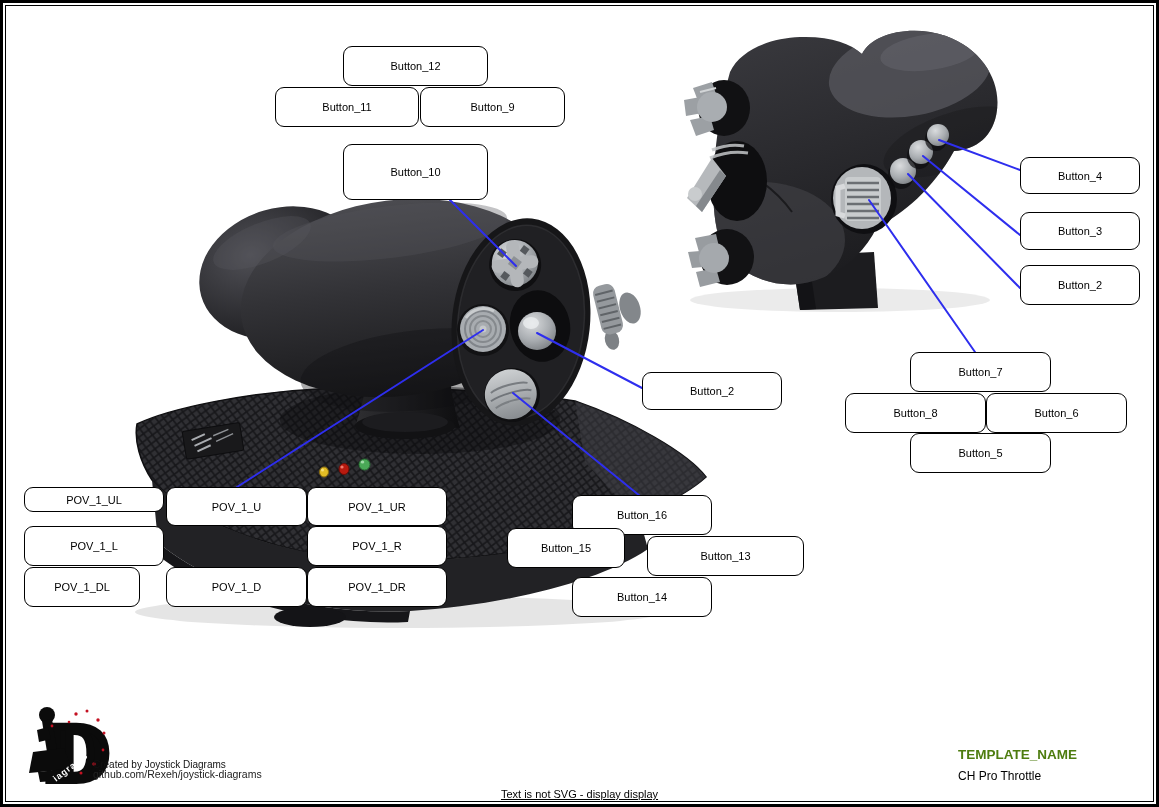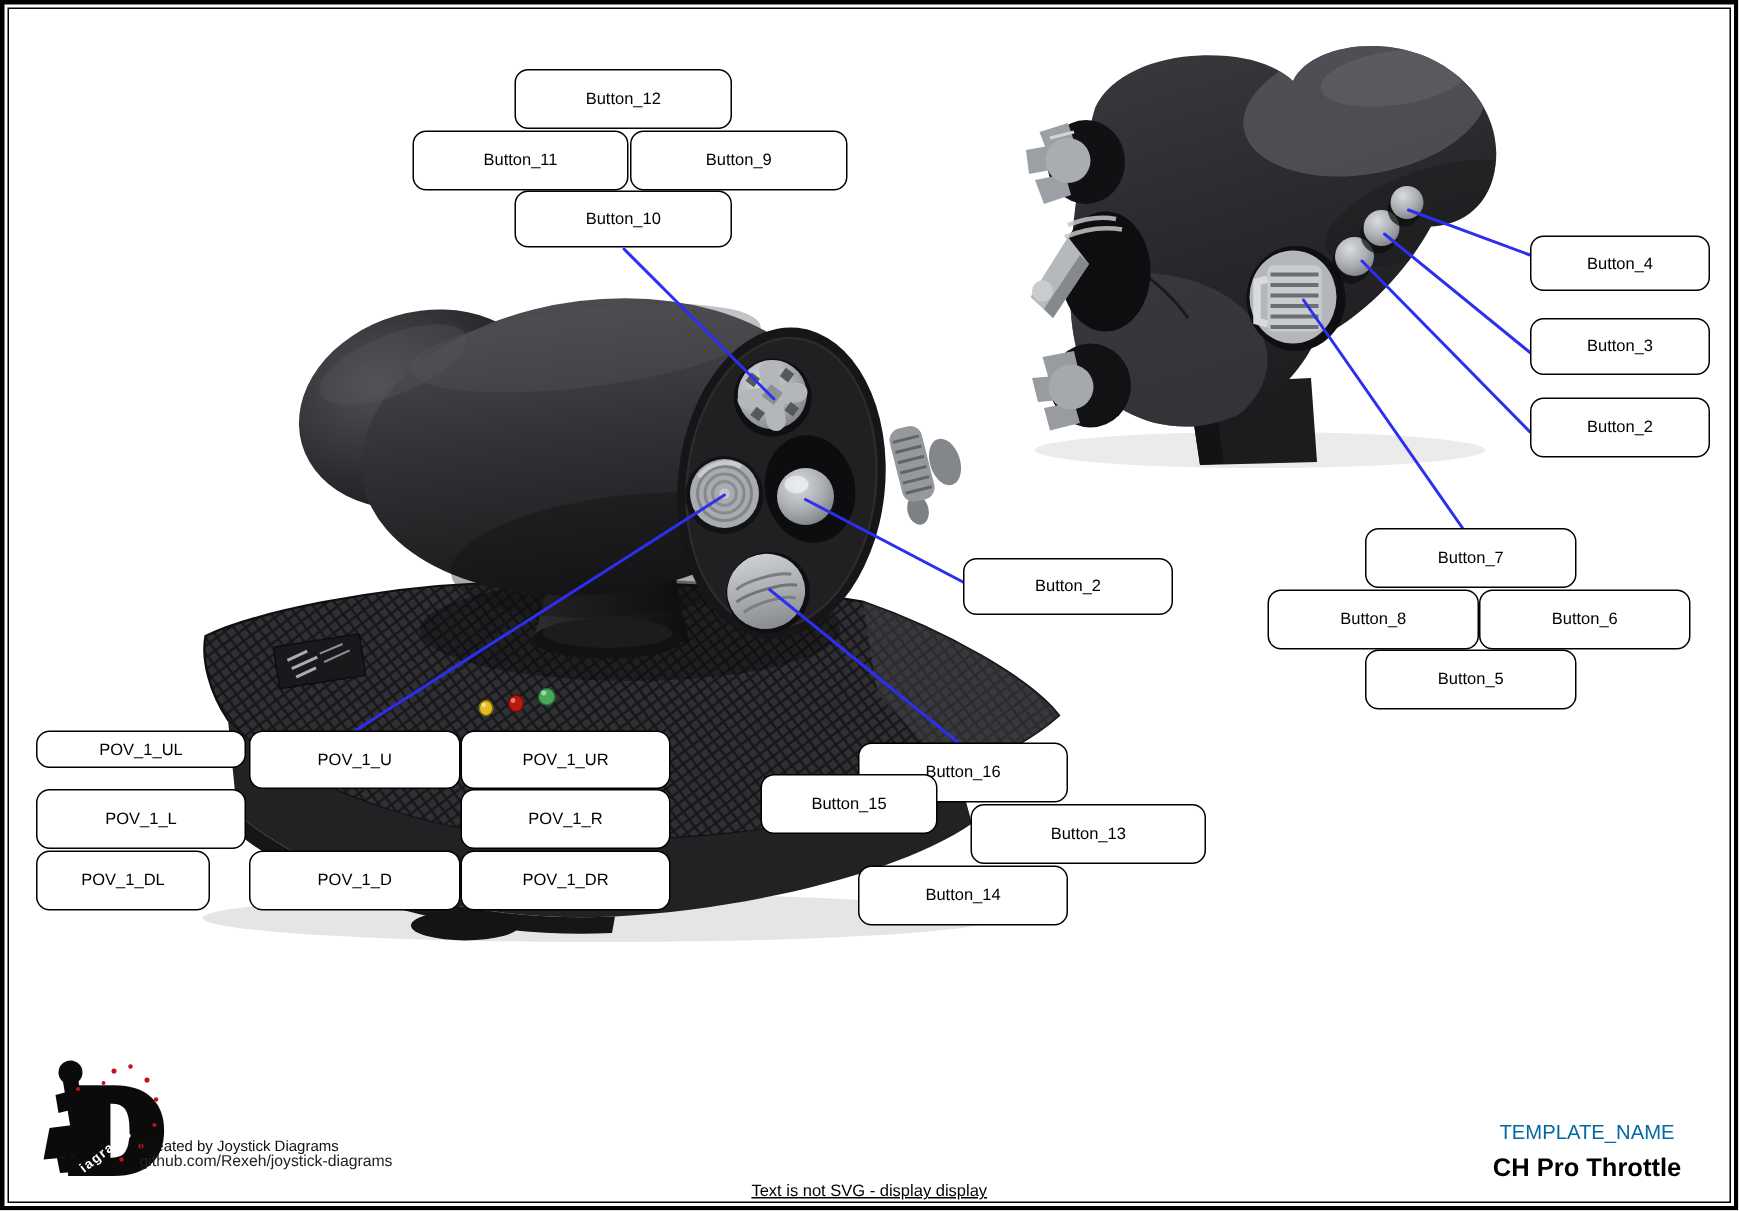--- a/index.html
+++ b/index.html
@@ -6,22 +6,22 @@
   .canvas{position:relative;width:1159px;height:807px;background:#ffffff;overflow:hidden;
           font-family:"Liberation Sans",sans-serif;}
   .frame-outer{position:absolute;inset:0;border:3px solid #000;pointer-events:none;z-index:40;}
   .frame-inner{position:absolute;inset:5px;border:1px solid #000;pointer-events:none;z-index:40;}
   .scene{position:absolute;left:0;top:0;z-index:1;}
   .lbl{position:absolute;z-index:10;background:#fff;border:1px solid #000;border-radius:9px;
        display:flex;align-items:center;justify-content:center;
        font-size:11px;color:#000;box-sizing:border-box;text-align:center;}
   .credit1{position:absolute;left:93px;top:759px;font-size:10px;color:#111;z-index:10;}
   .credit2{position:absolute;left:93px;top:768px;font-size:10.5px;color:#222;z-index:10;}
-  .tpl{position:absolute;left:958px;top:747px;width:200px;text-align:center;font-size:13.5px;color:#0369a1;z-index:10;}
-  .devname{position:absolute;left:958px;top:769px;width:200px;text-align:center;font-size:17px;color:#000;z-index:10;font-weight:bold;}
+  .tpl{position:absolute;left:958px;top:747px;width:200px;text-align:left;font-size:13.5px;color:#4d7c0f;z-index:10;font-weight:bold;}
+  .devname{position:absolute;left:958px;top:769px;width:200px;text-align:left;font-size:12px;color:#000;z-index:10;}
   .svgnote{position:absolute;left:0;top:788px;width:1159px;text-align:center;font-size:11px;
            color:#000;text-decoration:underline;z-index:10;}
   .logo{position:absolute;left:24px;top:702px;z-index:10;}
 </style>
 </head>
 <body>
 
 <div class="canvas">
 
   <svg class="scene" width="1159" height="807" viewBox="0 0 1159 807">
@@ -227,21 +227,21 @@
       <line x1="869" y1="200" x2="975" y2="352"></line>
       <line x1="939" y1="140" x2="1020" y2="170"></line>
       <line x1="923" y1="156" x2="1020" y2="235"></line>
       <line x1="908" y1="174" x2="1020" y2="288"></line>
     </g>
   </svg>
 
   <div class="lbl" style="left:343px;top:46px;width:145px;height:40px">Button_12</div>
   <div class="lbl" style="left:275px;top:87px;width:144px;height:40px">Button_11</div>
   <div class="lbl" style="left:420px;top:87px;width:145px;height:40px">Button_9</div>
-  <div class="lbl" style="left:343px;top:127px;width:145px;height:38px">Button_10</div>
+  <div class="lbl" style="left:343px;top:144px;width:145px;height:56px">Button_10</div>
 
   <div class="lbl" style="left:1020px;top:157px;width:120px;height:37px">Button_4</div>
   <div class="lbl" style="left:1020px;top:212px;width:120px;height:38px">Button_3</div>
   <div class="lbl" style="left:1020px;top:265px;width:120px;height:40px">Button_2</div>
 
   <div class="lbl" style="left:910px;top:352px;width:141px;height:40px">Button_7</div>
   <div class="lbl" style="left:845px;top:393px;width:141px;height:40px">Button_8</div>
   <div class="lbl" style="left:986px;top:393px;width:141px;height:40px">Button_6</div>
   <div class="lbl" style="left:910px;top:433px;width:141px;height:40px">Button_5</div>
 
@@ -250,21 +250,21 @@
   <div class="lbl" style="left:24px;top:487px;width:140px;height:25px">POV_1_UL</div>
   <div class="lbl" style="left:166px;top:487px;width:141px;height:39px">POV_1_U</div>
   <div class="lbl" style="left:307px;top:487px;width:140px;height:39px">POV_1_UR</div>
   <div class="lbl" style="left:24px;top:526px;width:140px;height:40px">POV_1_L</div>
   <div class="lbl" style="left:307px;top:526px;width:140px;height:40px">POV_1_R</div>
   <div class="lbl" style="left:24px;top:567px;width:116px;height:40px">POV_1_DL</div>
   <div class="lbl" style="left:166px;top:567px;width:141px;height:40px">POV_1_D</div>
   <div class="lbl" style="left:307px;top:567px;width:140px;height:40px">POV_1_DR</div>
 
   <div class="lbl" style="left:572px;top:495px;width:140px;height:40px">Button_16</div>
-  <div class="lbl" style="left:507px;top:516px;width:118px;height:40px">Button_15</div>
+  <div class="lbl" style="left:507px;top:528px;width:118px;height:40px">Button_15</div>
   <div class="lbl" style="left:647px;top:536px;width:157px;height:40px">Button_13</div>
   <div class="lbl" style="left:572px;top:577px;width:140px;height:40px">Button_14</div>
 
   <div class="logo">
     <svg width="88" height="92" viewBox="0 0 88 92">
       <text x="22" y="78" font-family="DejaVu Serif, serif" font-weight="bold" font-size="72" fill="#0b0b0b" stroke="#0b0b0b" stroke-width="8">D</text>
       <g fill="#0b0b0b">
         <circle cx="23" cy="13" r="8"></circle>
         <path d="M18,19 L28,17 L33,48 L23,50 Z"></path>
         <path d="M13,28 L24,25 L27,37 L15,40 Z"></path>

